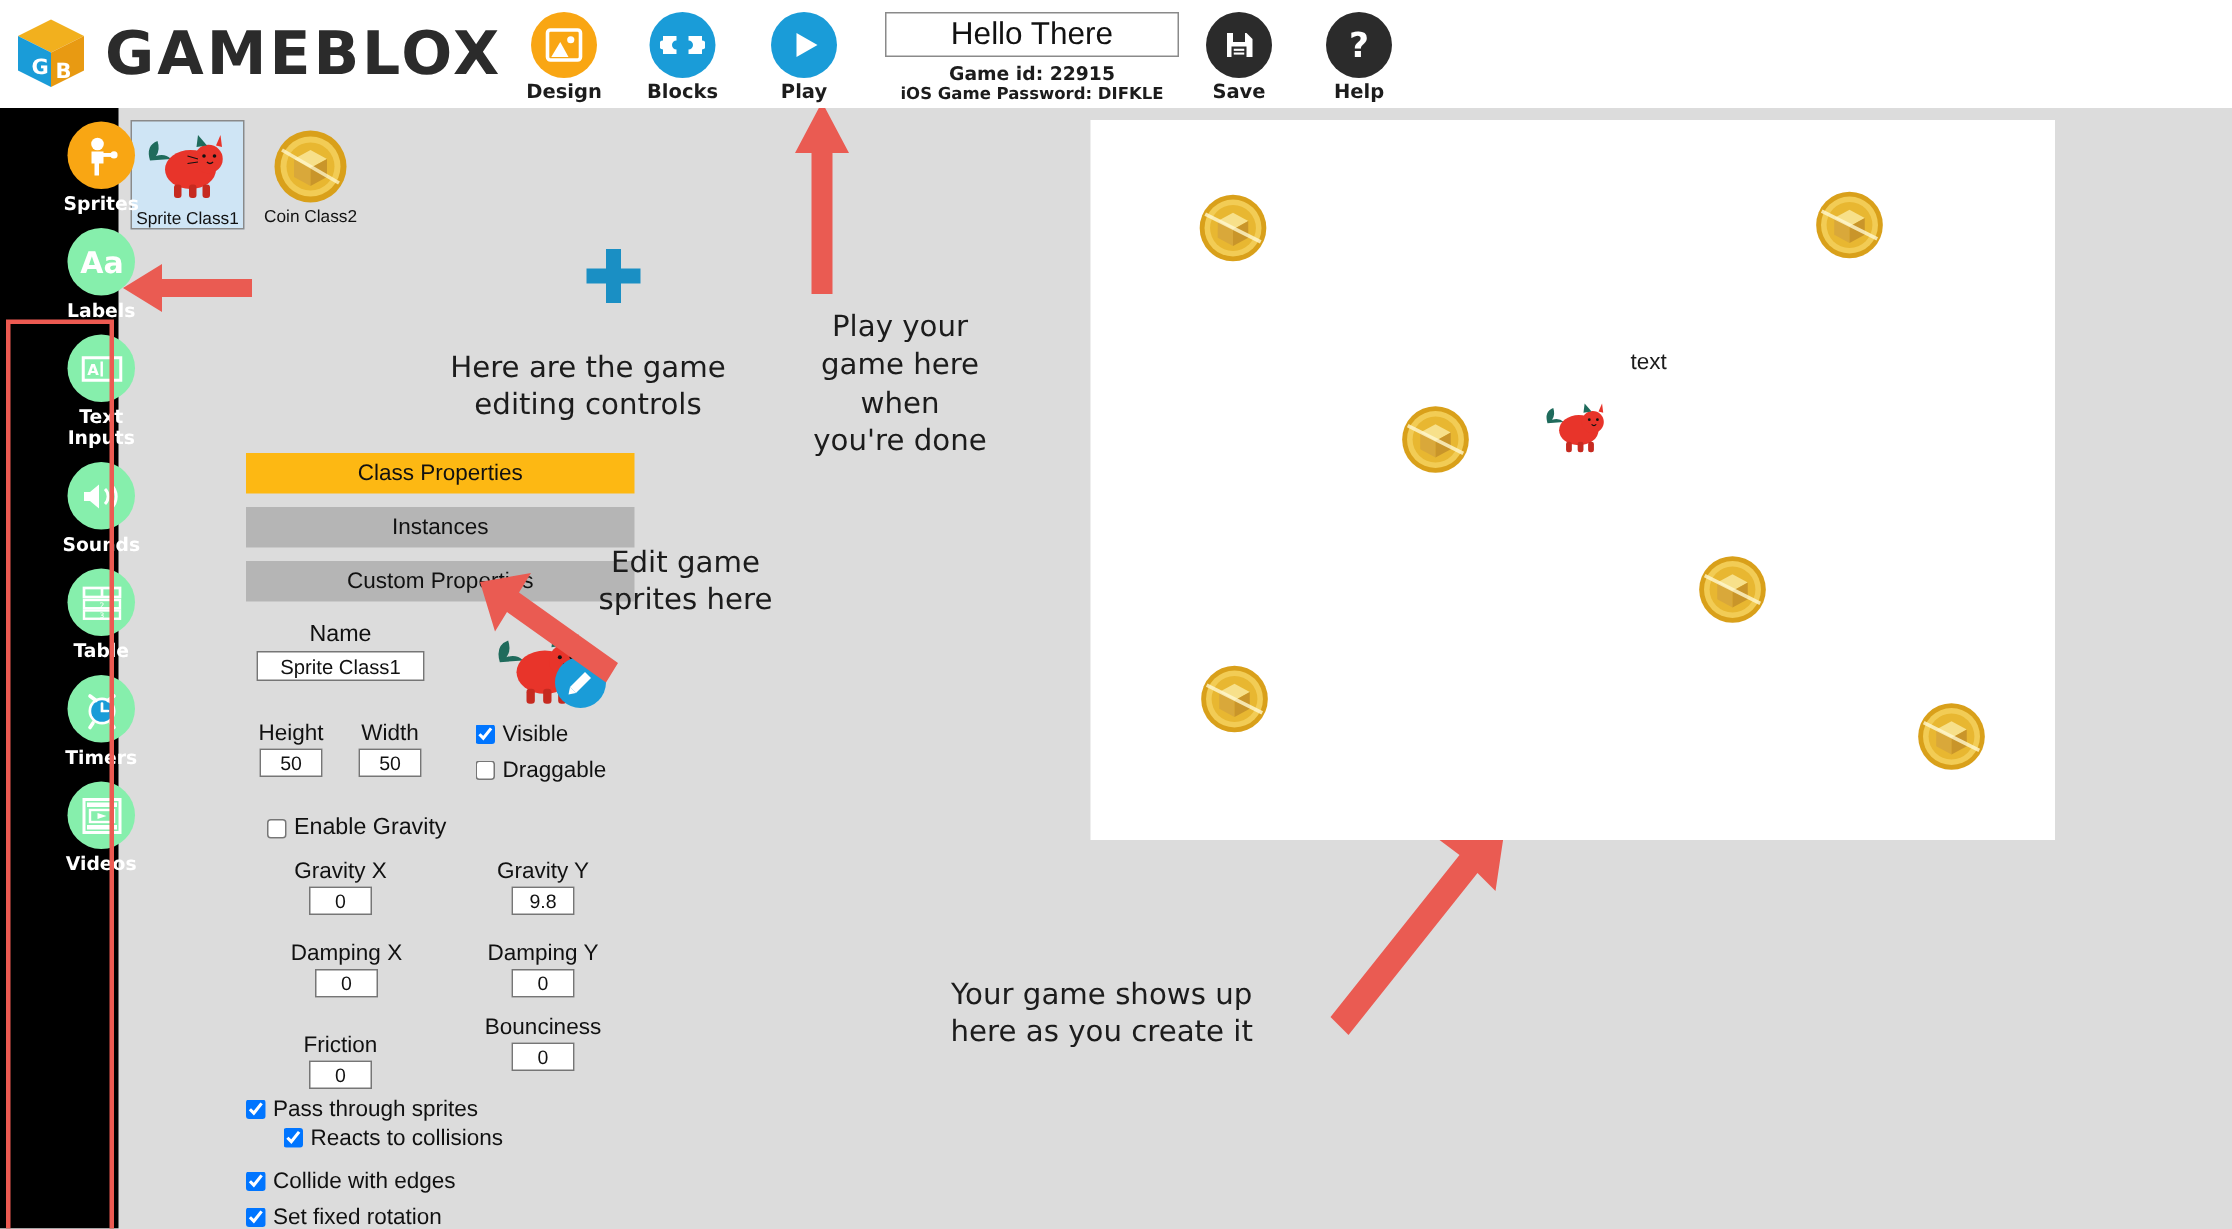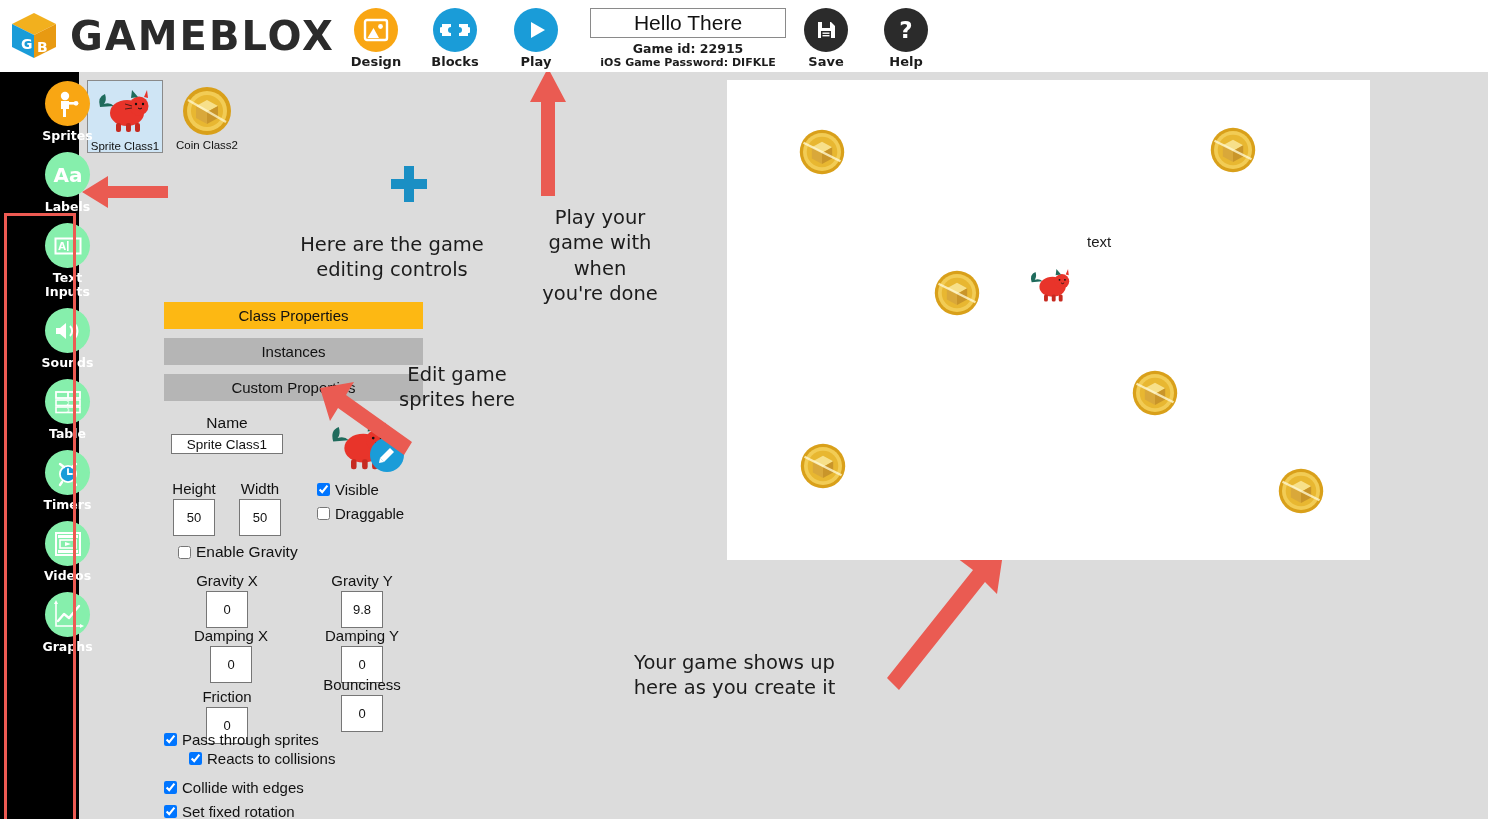--- a/index.html
+++ b/index.html
@@ -80,21 +80,21 @@
   #tab-custom{ top:302px; background:#b5b5b5; }
 
   #lbl-name{ position:absolute; left:104px; top:342px; width:88px; text-align:center; font-size:15.5px; color:#111;}
   #inp-name{ position:absolute; left:92px; top:362px; width:112px; height:20px; font-size:13.5px;
     text-align:center; border:1px solid #767676; background:#fff; color:#111; font-family:"Liberation Sans", sans-serif;}
   #sprite-preview{ position:absolute; left:246px; top:345px; width:72px; height:60px;}
   #sprite-edit-badge{ position:absolute; left:290px; top:365px; width:36px; height:36px; cursor:pointer;}
 
   .fld{ position:absolute; text-align:center; }
   .fld .flbl{ font-size:15px; color:#111; }
-  .fld input{ width:42px; height:37px; font-size:13px; text-align:center;
+  .fld input{ width:42px; height:19px; font-size:13px; text-align:center;
     border:1px solid #767676; background:#fff; color:#111; margin-top:2px; display:block;
     margin-left:auto; margin-right:auto; font-family:"Liberation Sans", sans-serif;}
   #f-height{ left:88px; top:408px; width:54px;}
   #f-width { left:154px; top:408px; width:54px;}
   #f-gx{ left:108px; top:500px; width:80px;}
   #f-gy{ left:243px; top:500px; width:80px;}
   #f-dx{ left:108px; top:555px; width:88px;}
   #f-dy{ left:243px; top:555px; width:80px;}
   #f-fr{ left:108px; top:616px; width:80px;}
   #f-bo{ left:237px; top:604px; width:92px;}
@@ -287,31 +287,20 @@
         <rect x="2" y="2" width="24" height="22" fill="none" stroke="#fff" stroke-width="2"></rect>
         <rect x="4" y="4" width="20" height="3" fill="#fff"></rect>
         <rect x="4" y="19" width="20" height="3" fill="#fff"></rect>
         <rect x="6" y="9" width="16" height="8" fill="none" stroke="#fff" stroke-width="1.6"></rect>
         <polygon points="11,11 17,13 11,15" fill="#fff"></polygon>
       </svg>
     </div>
     <div class="side-lbl">Videos</div>
   </div>
 
-  <div class="side-item">
-    <div class="side-ic">
-      <svg width="32" height="30" viewBox="0 0 32 30">
-        <path d="M4,2 v24 h26" stroke="#fff" stroke-width="1.6" fill="none"></path>
-        <polygon points="4,0 2,4 6,4" fill="#fff"></polygon>
-        <polygon points="32,26 28,24 28,28" fill="#fff"></polygon>
-        <polyline points="6,21 12,14 17,18 27,6" stroke="#fff" stroke-width="2.4" fill="none" stroke-linejoin="round" stroke-linecap="round"></polyline>
-      </svg>
-    </div>
-    <div class="side-lbl">Graphs</div>
-  </div>
 
   <div id="side-highlight"></div>
 </div>
 
 <div id="panel">
 
   <div id="class-tabs">
     <div class="class-chip sel">
       <div class="thumb">
         <svg width="62" height="54" viewBox="0 0 62 54">
@@ -450,21 +439,21 @@
   </label>
   <label class="cbrow" id="cb-fixrot">
     <input type="checkbox" checked="" style="">
     <span>Set fixed rotation</span>
   </label>
 
 </div>
 
 <div class="note" id="note-play">
   <span>Play your</span><br>
-  <span>game with</span><br>
+  <span>game here</span><br>
   <span>when</span><br>
   <span>you're done</span>
 </div>
 
 <div class="note" id="note-edit">
   <span>Edit game</span><br>
   <span>sprites here</span>
 </div>
 
 <div class="note" id="note-canvas">

